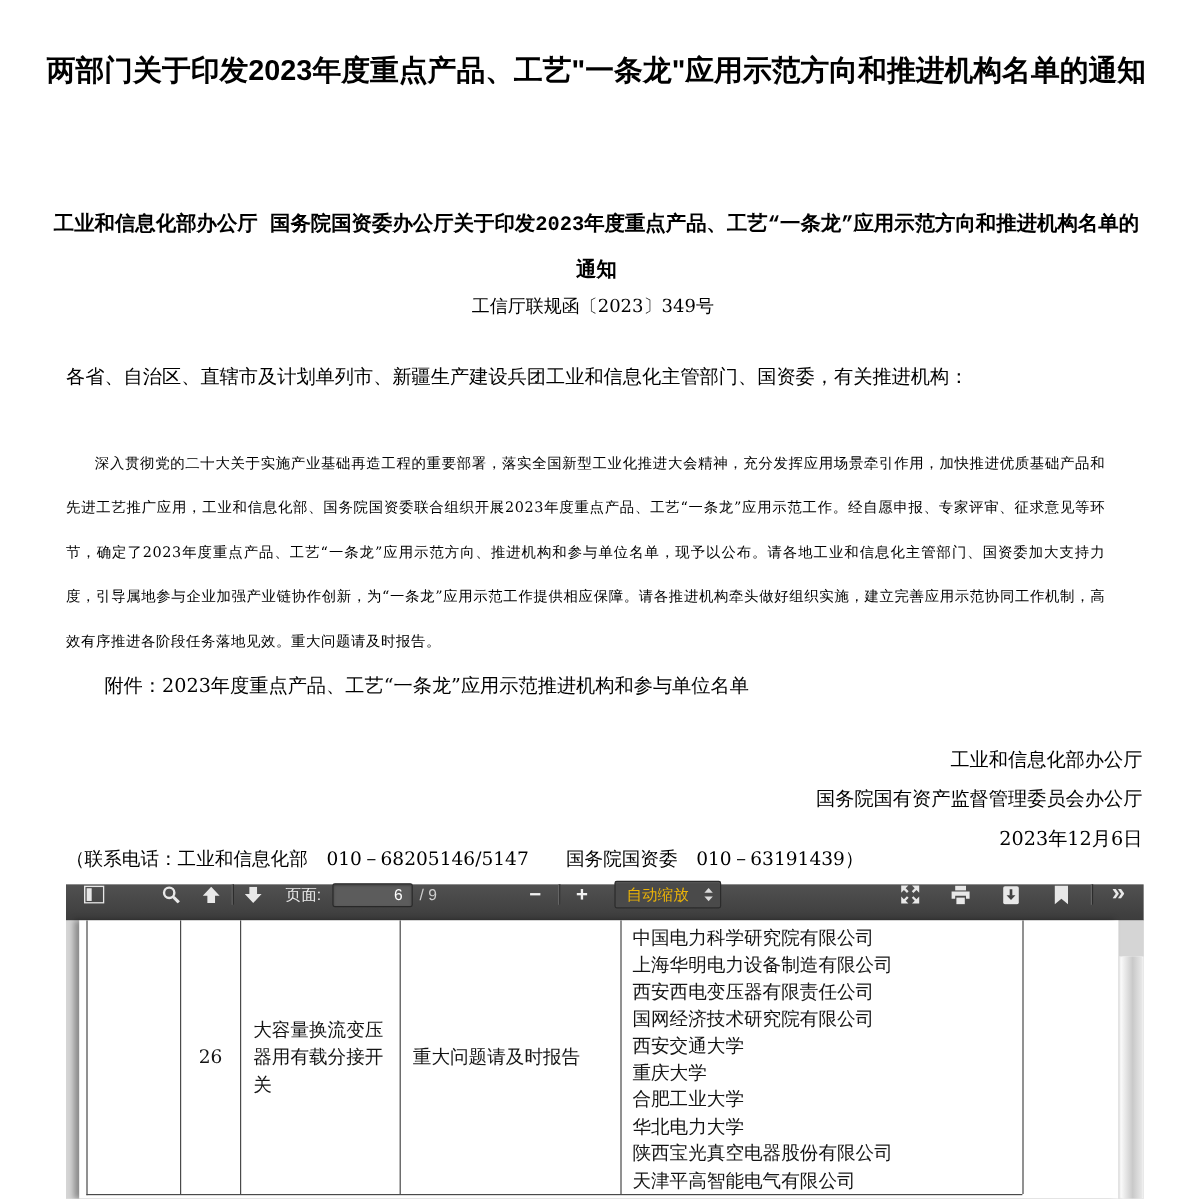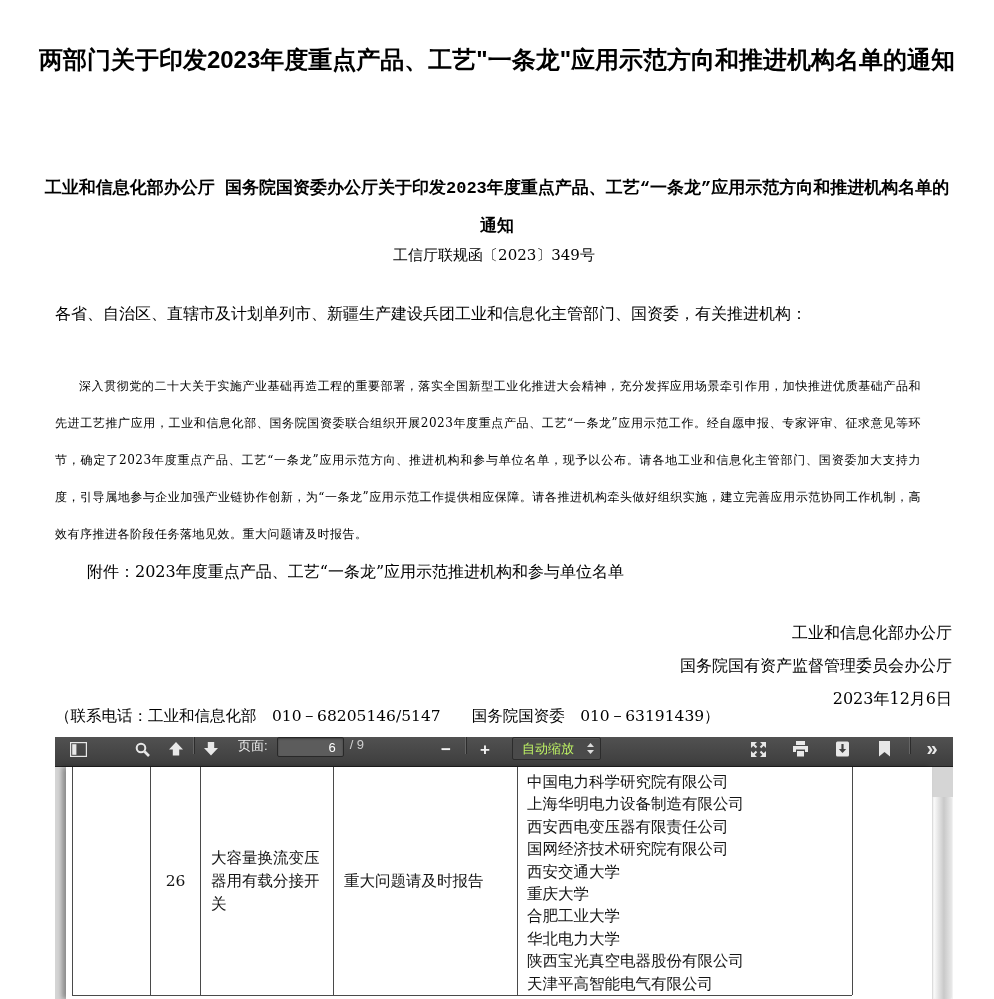--- a/index.html
+++ b/index.html
@@ -15,35 +15,35 @@
     text-indent:2em;text-align:justify;letter-spacing:.5px;}
   .attachment{position:absolute;top:562px;left:55px;right:55px;text-indent:2em;font-size:16px;}
   .signatures{position:absolute;top:616px;right:42px;text-align:right;font-size:16px;line-height:33px;}
   .contact{position:absolute;top:706px;left:55px;font-size:15.5px;}
 
   
   .viewer{position:absolute;top:737px;left:55px;width:898px;height:262px;background:#d5d5d5;}
   .toolbar{position:absolute;top:0;left:0;right:0;height:30px;
     background:linear-gradient(#515151,#3d3d3d);border-bottom:1px solid #1f1f1f;box-sizing:border-box;
     font-family:"Liberation Sans",sans-serif;}
-  .tgroup{position:absolute;top:0;height:17px;display:flex;align-items:flex-start;}
+  .tgroup{position:absolute;top:0;height:17px;display:flex;align-items:center;}
   .g-left{left:10px;}
   .g-zoom{left:378px;}
   .g-right{right:8px;}
   .tbtn{display:flex;align-items:center;justify-content:center;width:26px;height:24px;}
   .tsep{width:1px;height:17px;background:#656565;border-right:1px solid #2c2c2c;}
   .tlabel{color:#ededed;font-size:13px;}
   .page-input{width:56px;height:18px;background:#5c5c5c;border:1px solid #282828;border-radius:2px;
     color:#fff;font-size:13px;text-align:right;padding:0 7px 0 2px;box-shadow:inset 0 1px 2px rgba(0,0,0,.35);
     font-family:"Liberation Sans",sans-serif;}
   .page-total{color:#cfcfcf;font-size:13px;margin-left:6px;}
   .zoom-math{color:#f2f2f2;font-size:17px;font-weight:bold;line-height:1;}
   .dropdown{display:flex;align-items:center;height:21px;background:#4a4a4a;border:1px solid #2b2b2b;
     border-radius:2px;padding:0 5px 0 9px;margin-left:14px;box-shadow:inset 0 1px 0 rgba(255,255,255,.06);}
-  .dropdown .dd-label{color:#bef264;font-size:13px;margin-right:12px;}
+  .dropdown .dd-label{color:#eab308;font-size:13px;margin-right:12px;}
   .more-label{color:#e9e9e9;font-size:20px;font-weight:bold;line-height:1;padding-bottom:3px;}
 
   .pdf-content{position:absolute;top:30px;left:0;right:0;bottom:0;background:#d5d5d5;}
   .pdf-page{position:absolute;top:0;left:11px;width:866px;height:232px;background:#fff;
     box-shadow:-4px 0 5px rgba(0,0,0,.35);}
   .vscrollbar{position:absolute;top:30px;right:0;width:21px;bottom:0;background:#f2f2f2;border-left:1px solid #dcdcdc;box-sizing:border-box;}
   .vthumb{position:absolute;top:0;bottom:0;left:1px;right:1px;
     background:linear-gradient(to right,#fbfbfb,#c9c9c9 55%,#e9e9e9);border-radius:2px;}
 
   .pdf-table{position:absolute;left:6px;top:0;width:780px;height:229px;box-sizing:border-box;

